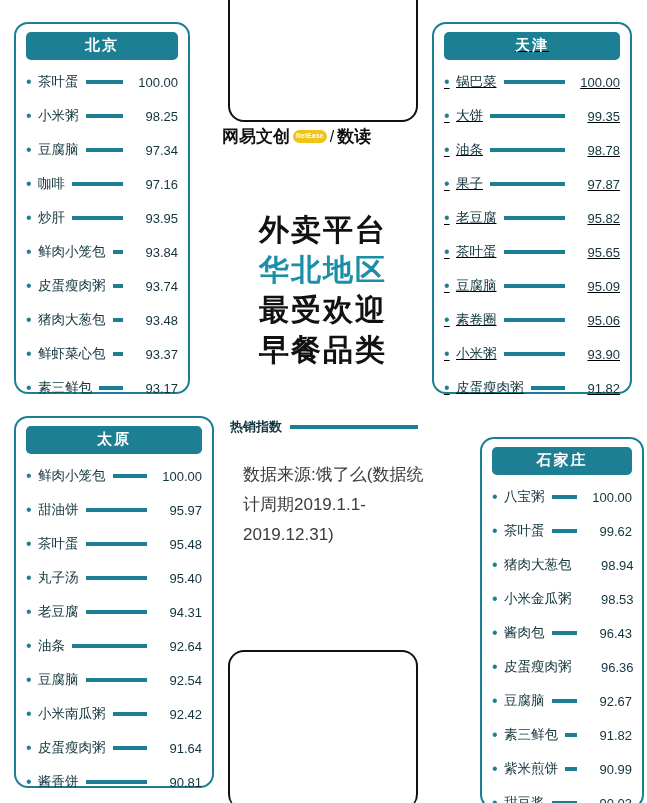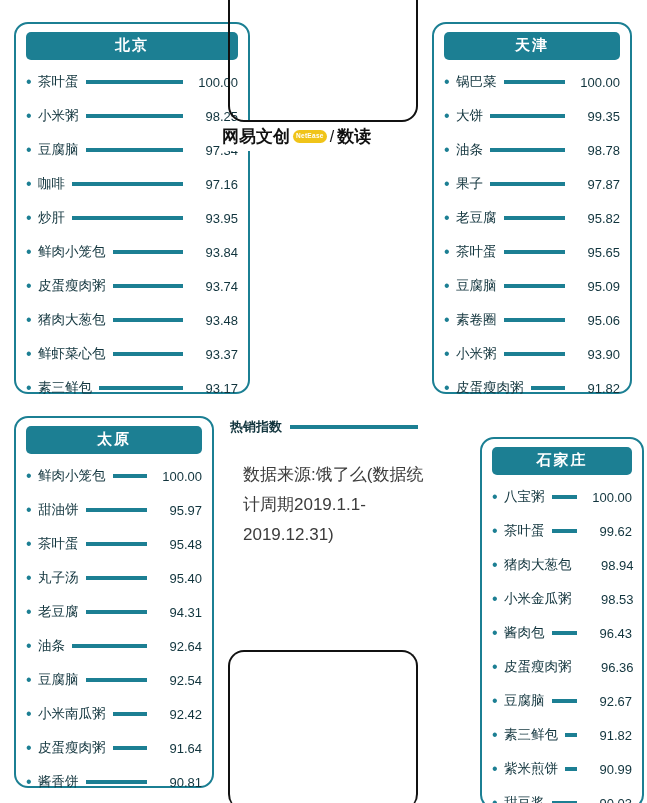--- a/index.html
+++ b/index.html
@@ -73,22 +73,22 @@
   .val {
     flex: 0 0 auto;
     text-align: right;
     font-size: 13px;
     color: #11343d;
     min-width: 48px;
     letter-spacing: 0px;
   }
 
   
-  #panel-beijing    { left: 14px;  top: 22px;  width: 236px; height: 372px; }
-  #panel-tianjin    { left: 432px; top: 22px;  width: 200px; height: 372px; }
+  #panel-beijing    { left: 14px;  top: 22px;  width: 176px; height: 372px; }
+  #panel-tianjin    { left: 432px; top: 22px;  width: 200px; height: 372px; text-decoration: underline; }
   #panel-taiyuan    { left: 14px;  top: 416px; width: 200px; height: 372px; }
   #panel-shijiazhuang { left: 432px; top: 437px; width: 164px; height: 372px; margin-left: 48px; }
 
   
   .center {
     position: absolute;
     left: 222px;
     top: 10px;
     width: 202px;
     height: 785px;
@@ -538,20 +538,26 @@
 
     <div class="logo-frame"></div>
 
     <div class="logo">
       <span>网易文创</span>
       <span class="netease-badge">NetEase</span>
       <span class="slash">/</span>
       <span>数读</span>
     </div>
 
+    <div class="title">
+      <div>外卖平台</div>
+      <div class="hl">华北地区</div>
+      <div>最受欢迎</div>
+      <div>早餐品类</div>
+    </div>
 
     <div class="legend">
       <span class="legend-label">热销指数</span>
       <span class="legend-bar"></span>
     </div>
 
     <div class="note" id="note-source">数据来源:饿了么(数据统计周期2019.1.1-2019.12.31)</div>
 
     <div class="bottom-frame"></div>
   </div>

